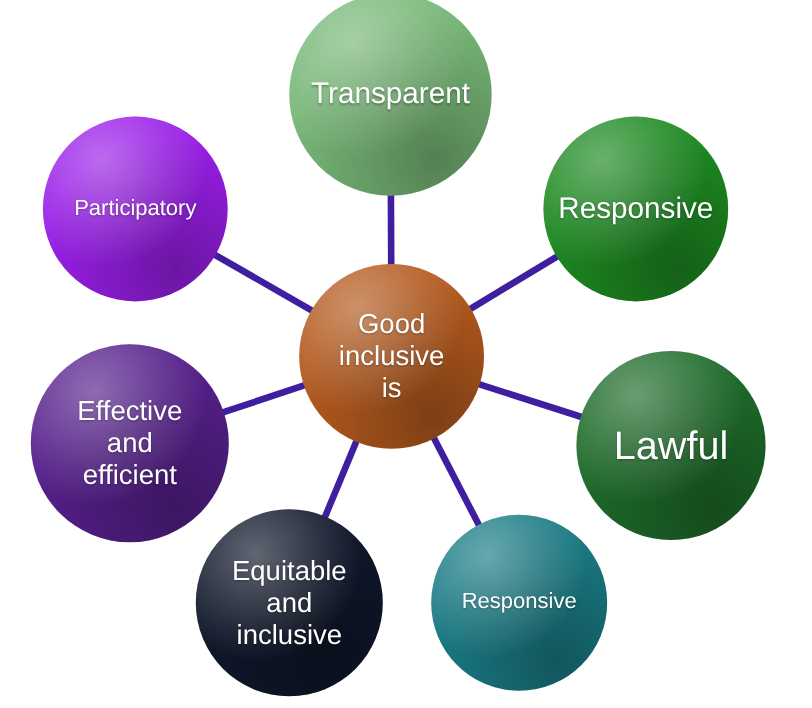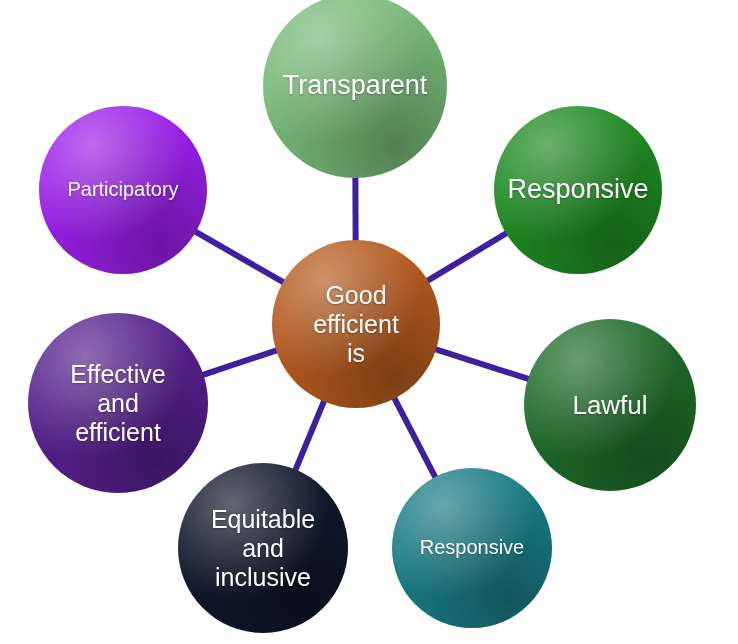--- a/index.html
+++ b/index.html
@@ -56,21 +56,21 @@
     background:
       radial-gradient(circle at 32% 24%, rgba(255,255,255,0.34) 0%, rgba(255,255,255,0.13) 34%, rgba(255,255,255,0.0) 56%),
       radial-gradient(circle at 72% 82%, rgba(0,0,0,0.30) 0%, rgba(0,0,0,0.12) 40%, rgba(0,0,0,0.0) 68%);
   }
   .node .label { position: relative; z-index: 2; }
 
   
   #node-center       { left:272px; top:240px; width:168px; height:168px; font-size:25px; }
   #node-accountable  { left:263px; top:-6px;  width:184px; height:184px; font-size:27px; }
   #node-transparent  { left:494px; top:106px; width:168px; height:168px; font-size:27px; }
-  #node-lawful       { left:524px; top:319px; width:172px; height:172px; font-size:26px; }
+  #node-lawful       { left:524px; top:319px; width:172px; height:172px; font-size:36px; }
   #node-responsive   { left:392px; top:468px; width:160px; height:160px; font-size:20px; }
   #node-equitable    { left:178px; top:463px; width:170px; height:170px; font-size:25px; }
   #node-effective    { left:28px;  top:313px; width:180px; height:180px; font-size:25px; }
   #node-participatory{ left:39px;  top:106px; width:168px; height:168px; font-size:20px;text-align:center; }
 </style>
 </head>
 <body>
 
 <div id="diagram">
 
@@ -113,17 +113,17 @@
 and
 efficient</span>
   </div>
 
   <div class="node" id="node-participatory" style="left: 39px; top: 106px; width: 168px; height: 168px; background: rgb(154, 31, 232);">
     <span class="label">Participatory</span>
   </div>
 
   <div class="node" id="node-center" style="left: 272px; top: 240px; width: 168px; height: 168px; background: rgb(180, 90, 30);">
     <span class="label">Good
-efficient
+inclusive
 is</span>
   </div>
 
 </div>
 
 </body></html>

